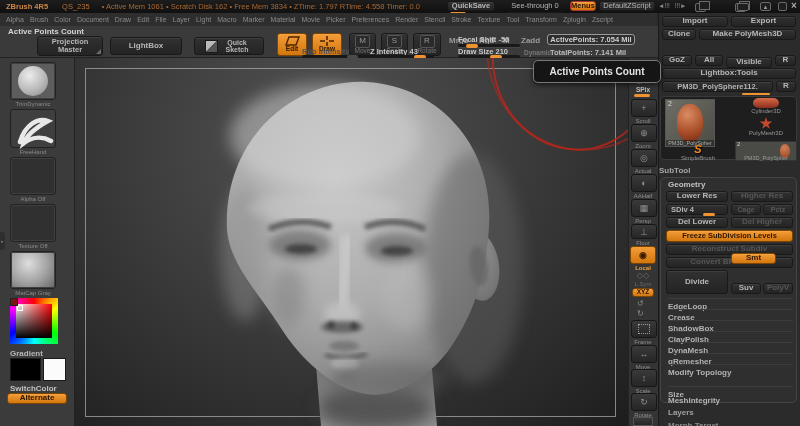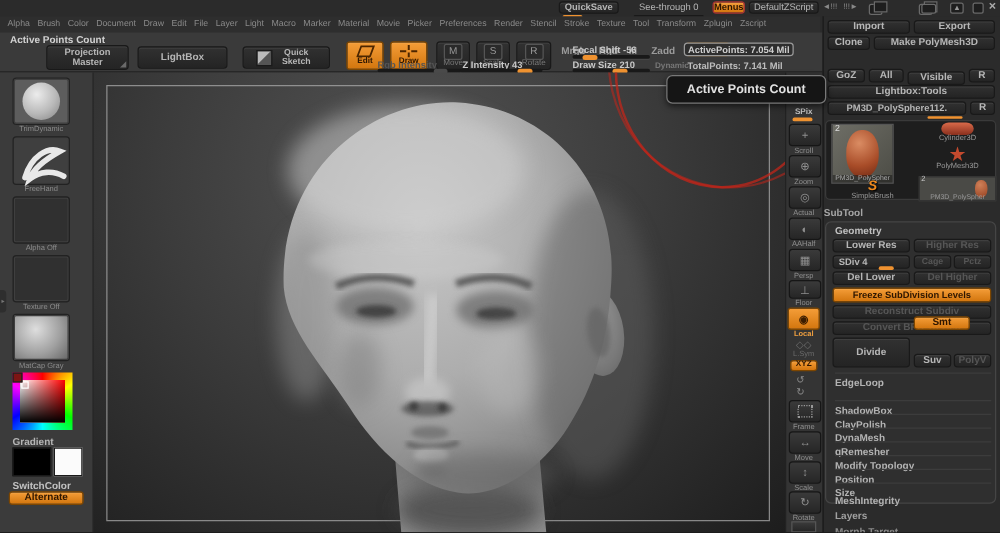--- a/index.html
+++ b/index.html
@@ -26,20 +26,25 @@
   .rslbl{font-size:6px;color:#8f8f8f;text-align:center;margin-top:1px}
   .tico{display:inline-block;width:11px;height:9px;border:1px solid #6a6a6a;background:#1e1e1e;border-radius:2px;position:relative;margin-left:5px}
   .tico:after{content:"";position:absolute;left:3px;top:-3px;width:9px;height:7px;border:1px solid #6a6a6a;background:#1e1e1e}
 </style>
 </head>
 <body>
 
 <div id="root">
 
   
+  <div class="abs" style="left:0;top:0;width:800px;height:13px;background:linear-gradient(#1d1d1d,#101010);display:flex;align-items:center">
+    <span style="color:#cd8747;font-weight:bold;font-size:7.5px;margin-left:6px;white-space:nowrap">ZBrush 4R5</span>
+    <span style="color:#b5713a;font-size:7.5px;margin-left:14px;white-space:nowrap">QS_235</span>
+    <span style="color:#a96832;font-size:7.5px;margin-left:12px;white-space:nowrap">• Active Mem 1061  • Scratch Disk 162  • Free Mem 3834  • ZTime: 1.797  RTime: 4.558  Timer: 0.0</span>
+  </div>
   <div class="abs btn" style="left:447px;top:1px;width:48px;height:10px;font-size:7.5px;font-weight:bold">
       <span>QuickSave</span>
     </div>
   <div class="abs hnd" style="left:450px;top:11.5px;width:16px"></div>
   <div class="abs" style="left:505px;top:1px;width:60px;height:10px;color:#b5b5b5;font-size:7.5px;font-weight:normal;text-align:center">
     <span>See-through</span>&nbsp;<span>0</span>
     <div class="trk" style="left:2px;top:10.5px;width:56px;height:2px"></div>
   </div>
   <div class="abs btn on" style="left:570px;top:1px;width:26px;height:10px;font-size:7.5px;border-color:#a33">
       <span>Menus</span>
@@ -454,25 +459,25 @@
       <span>Smt</span>
     </div>
   <div class="abs btn panelbtn" style="left:731px;top:283px;width:30px">
       <span>Suv</span>
     </div>
   <div class="abs btn panelbtn dim" style="left:763px;top:283px;width:30px">
       <span>PolyV</span>
     </div>
 
   <div class="abs sect" style="left:668px;top:298px;width:125px">EdgeLoop</div>
+  <div class="abs sect" style="left:668px;top:309px;width:125px">Crease</div>
   <div class="abs sect" style="left:668px;top:320px;width:125px">ShadowBox</div>
   <div class="abs sect" style="left:668px;top:331px;width:125px">ClayPolish</div>
   <div class="abs sect" style="left:668px;top:342px;width:125px">DynaMesh</div>
   <div class="abs sect" style="left:668px;top:353px;width:125px">qRemesher</div>
   <div class="abs sect" style="left:668px;top:364px;width:125px">Modify Topology</div>
-  <div class="abs sect" style="left:668px;top:375px;width:125px">Position</div>
   <div class="abs sect" style="left:668px;top:386px;width:125px">Size</div>
   <div class="abs sect" style="left:668px;top:393px;width:125px;border-top:none">MeshIntegrity</div>
 
   <div class="abs" style="left:668px;top:408px;font-size:8px;font-weight:bold;color:#a0a0a0">Layers</div>
   <div class="abs" style="left:668px;top:421px;font-size:8px;font-weight:bold;color:#8a8a8a">Morph Target</div>
 
 </div>
 
 </body></html>

